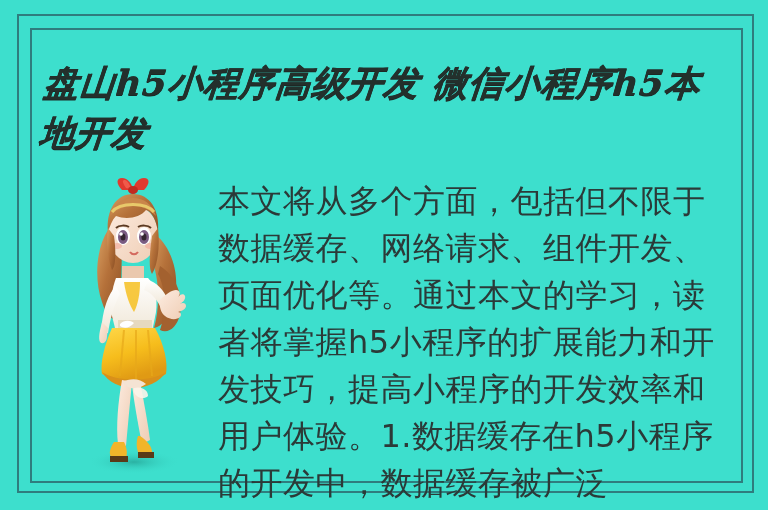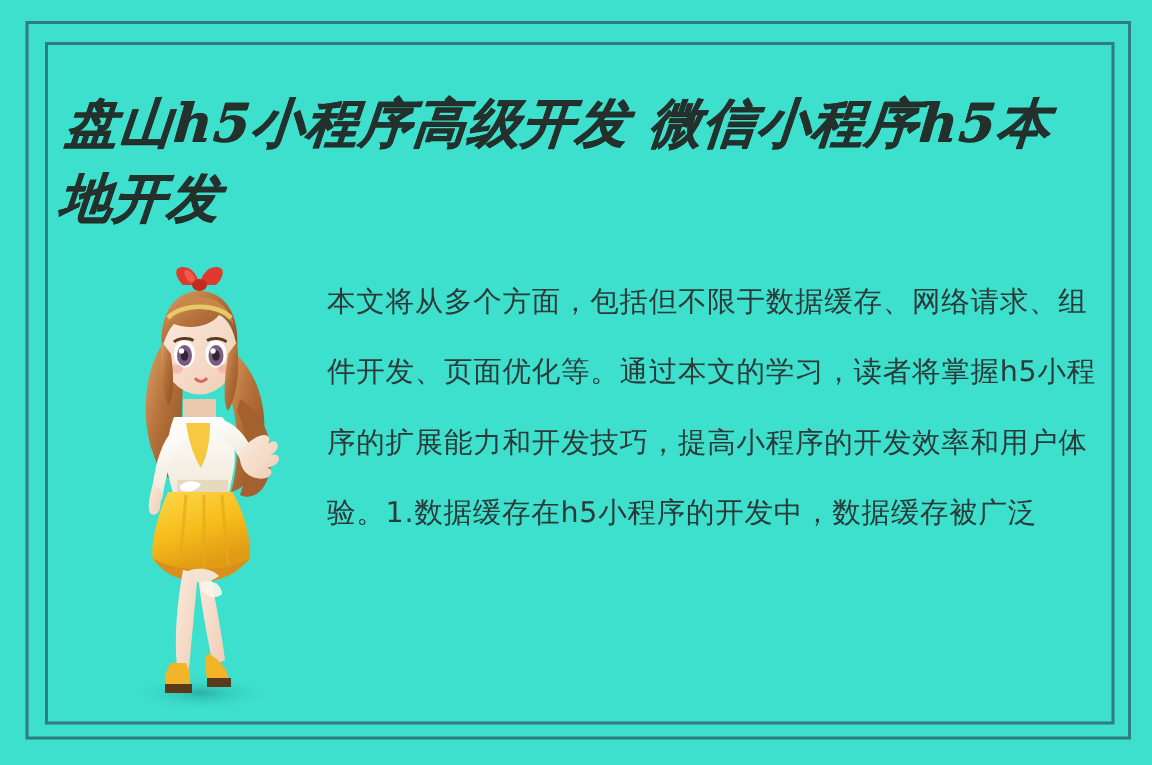--- a/index.html
+++ b/index.html
@@ -63,21 +63,21 @@
   }
 
   
   .body-text {
     position: absolute;
     left: 218px;
     top: 178px;
     width: 514px;
     color: #2b3a38;
     font-family: "DejaVu Sans", "Liberation Sans", sans-serif;
-    font-size: 19px;
+    font-size: 32px;
     line-height: 47px;
     letter-spacing: 0.5px;
     white-space: pre-wrap;
     word-break: break-all;
   }
 
   
   .figure {
     position: absolute;
     left: 60px;

